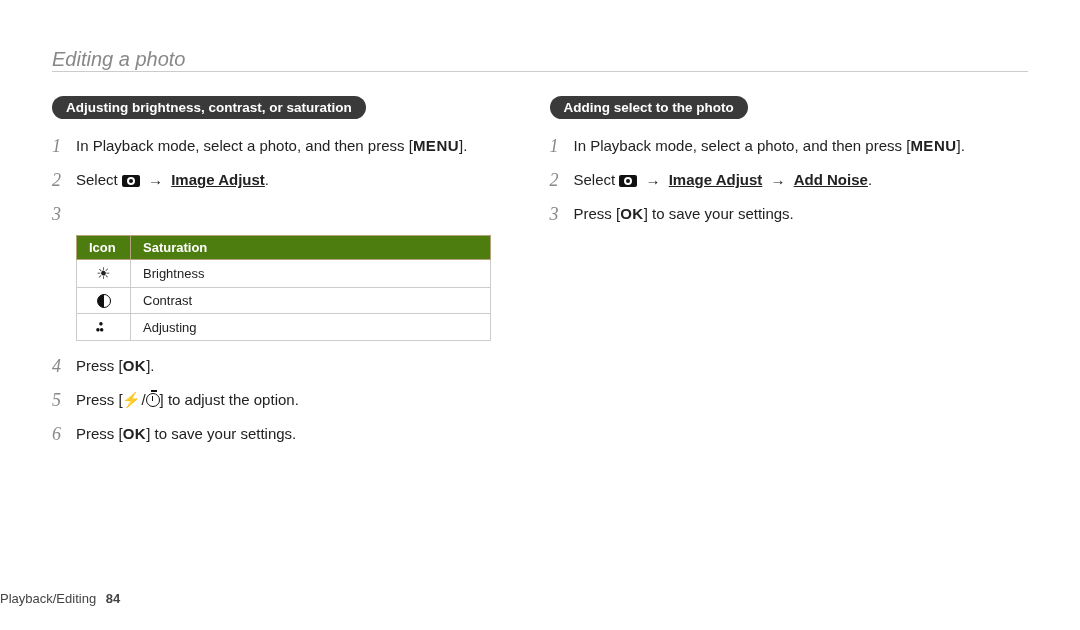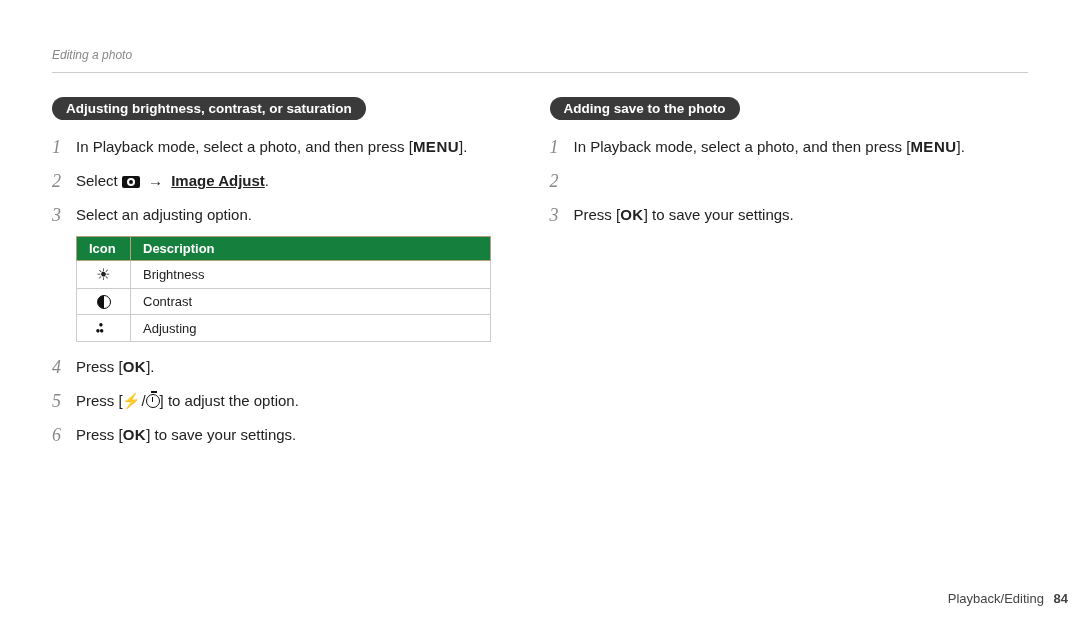--- a/index.html
+++ b/index.html
@@ -1,46 +1,46 @@
 <!DOCTYPE html>
 <html><head>
 <meta charset="utf-8">
 <style>
   * { box-sizing: border-box; margin: 0; padding: 0; }
   html, body { width: 1080px; height: 630px; background: #fff; font-family: "Segoe UI", Arial, sans-serif; color: #222; }
   .page { width: 1080px; height: 630px; position: relative; padding: 48px 52px 0 52px; }
-  .page-title { color: #888; font-size: 12px; font-style: italic; margin-bottom: 10px; }
+  .page-title { color: #888; font-size: 20px; font-style: italic; }
   .hr { border: none; border-top: 1px solid #ccc; margin-bottom: 24px; }
   .columns { display: flex; gap: 19px; }
   .col { flex: 1; }
   .pill { display: inline-block; background: #3a3a3a; color: #fff; border-radius: 14px; padding: 4px 14px; font-size: 13.5px; font-weight: 600; margin-bottom: 14px; }
   .step { display: flex; align-items: flex-start; gap: 10px; margin-bottom: 8px; font-size: 15px; line-height: 1.45; }
   .step-num { font-style: italic; font-size: 18px; color: #888; width: 14px; flex-shrink: 0; font-family: Georgia, serif; }
   .step-body { padding-top: 2px; }
   .btn-label { font-weight: 700; letter-spacing: 0.5px; text-align: right; }
   .cam-icon { display: inline-block; width: 18px; height: 14px; vertical-align: -2px; position: relative; }
   .cam-icon::before { content:""; position:absolute; left:0; top:2px; width:18px; height:12px; background:#111; border-radius:2px; }
   .cam-icon::after { content:""; position:absolute; left:5px; top:4px; width:8px; height:8px; border:2px solid #fff; border-radius:50%; background:#111; box-sizing:border-box; }
   .arrow { margin: 0 4px; }
   .bold { font-weight: 700; text-decoration: underline; }
   .table { border-collapse: collapse; margin: 6px 0 12px 24px; font-size: 13px; }
-  .table th { background: #15803d; color: #fff; text-align: left; padding: 4px 12px; font-weight: 600; border: 1px solid #b3a27a; }
+  .table th { background: #4d7c0f; color: #fff; text-align: left; padding: 4px 12px; font-weight: 600; border: 1px solid #b3a27a; }
   .table td { border: 1px solid #ccc; padding: 5px 12px; }
   .icon-cell { text-align: center; width: 54px; }
   .brightness-icon, .contrast-icon, .saturation-icon { display:inline-block; vertical-align:middle; }
   .brightness-icon { font-size: 16px; line-height:1; }
   .contrast-icon { width:14px; height:14px; border-radius:50%; border:1.5px solid #111; background: linear-gradient(90deg, #111 50%, #fff 50%); }
   .saturation-icon { width:16px; height:14px; position:relative; }
   .saturation-icon::before { content:"●●"; position:absolute; left:0; top:4px; font-size:8px; letter-spacing:-1px; color:#111; }
   .saturation-icon::after { content:"●"; position:absolute; left:3px; top:-2px; font-size:8px; color:#111; }
   .flash-icon { font-weight:700; }
   .timer-icon { display:inline-block; width:14px; height:14px; border:1.5px solid #111; border-radius:50%; position:relative; vertical-align:-2px; }
   .timer-icon::before { content:""; position:absolute; left:5px; top:2px; width:1.5px; height:5px; background:#111; }
   .timer-icon::after { content:""; position:absolute; left:4px; top:-4px; width:6px; height:2px; background:#111; }
-  .footer { position: absolute; bottom: 24px; left: 0; right: 12px; text-align: right; font-size: 13px; color: #444; }
+  .footer { position: absolute; bottom: 24px; left: 0; right: 4px; text-align: left; font-size: 13px; color: #444; }
   .footer-page { font-weight: 700; margin-left: 6px; }
 </style>
 </head>
 <body>
 
 <div class="page">
   <div class="page-title">Editing a photo</div>
   <hr class="hr">
 
   <div class="columns">
@@ -59,28 +59,27 @@
         <div class="step-num">2</div>
         <div class="step-body">
           <span>Select </span><span class="cam-icon"></span>
           <span class="arrow">→</span>
           <span class="bold">Image Adjust</span><span>.</span>
         </div>
       </div>
 
       <div class="step">
         <div class="step-num">3</div>
-        <div class="step-body">Select an adjusting option.</div>
       </div>
 
       <table class="table">
         <tbody>
             <tr>
           <th>Icon</th>
-          <th style="width:360px">Description</th>
+          <th style="width:360px">Saturation</th>
         </tr>
         <tr>
           <td class="icon-cell"><span class="brightness-icon">☀</span></td>
           <td>Brightness</td>
         </tr>
         <tr>
           <td class="icon-cell"><span class="contrast-icon"></span></td>
           <td>Contrast</td>
         </tr>
         <tr>
@@ -106,31 +105,38 @@
 
       <div class="step">
         <div class="step-num">6</div>
         <div class="step-body">
           <span>Press [</span><span class="btn-label">OK</span><span>] to save your settings.</span>
         </div>
       </div>
     </div>
 
     <div class="col">
-      <div class="pill">Adding save to the photo</div>
+      <div class="pill">Adding select to the photo</div>
 
       <div class="step">
         <div class="step-num">1</div>
         <div class="step-body">
           <span>In Playback mode, select a photo, and then press [</span><span class="btn-label">MENU</span><span>].</span>
         </div>
       </div>
 
       <div class="step">
         <div class="step-num">2</div>
+        <div class="step-body">
+          <span>Select </span><span class="cam-icon"></span>
+          <span class="arrow">→</span>
+          <span class="bold">Image Adjust</span>
+          <span class="arrow">→</span>
+          <span class="bold">Add Noise</span><span>.</span>
+        </div>
       </div>
 
       <div class="step">
         <div class="step-num">3</div>
         <div class="step-body">
           <span>Press [</span><span class="btn-label">OK</span><span>] to save your settings.</span>
         </div>
       </div>
     </div>
   </div>

